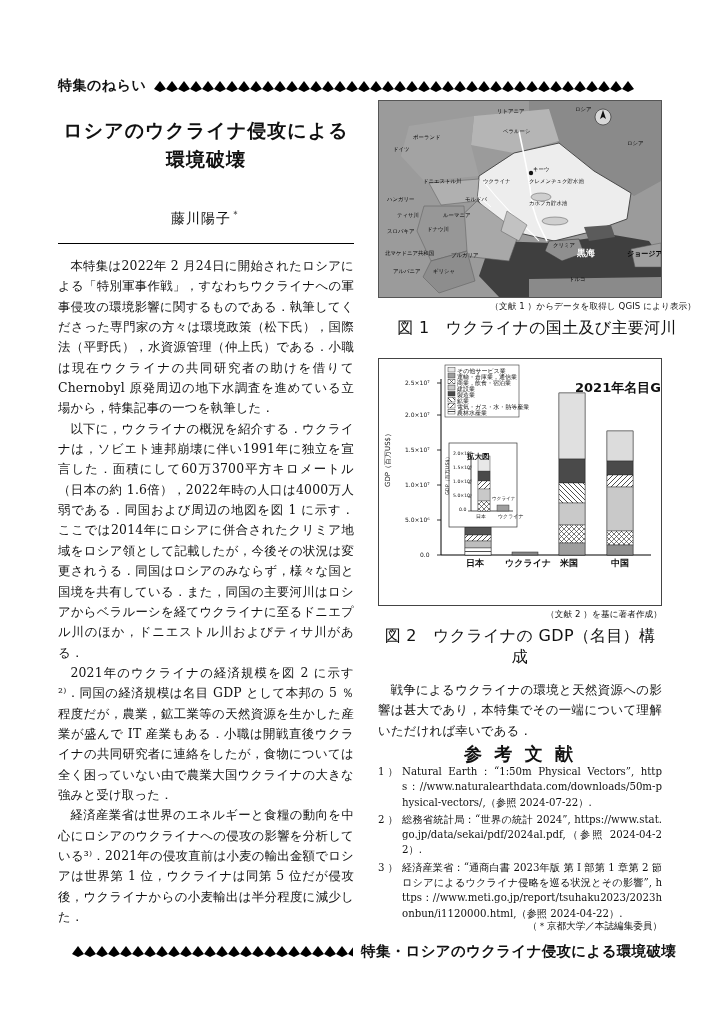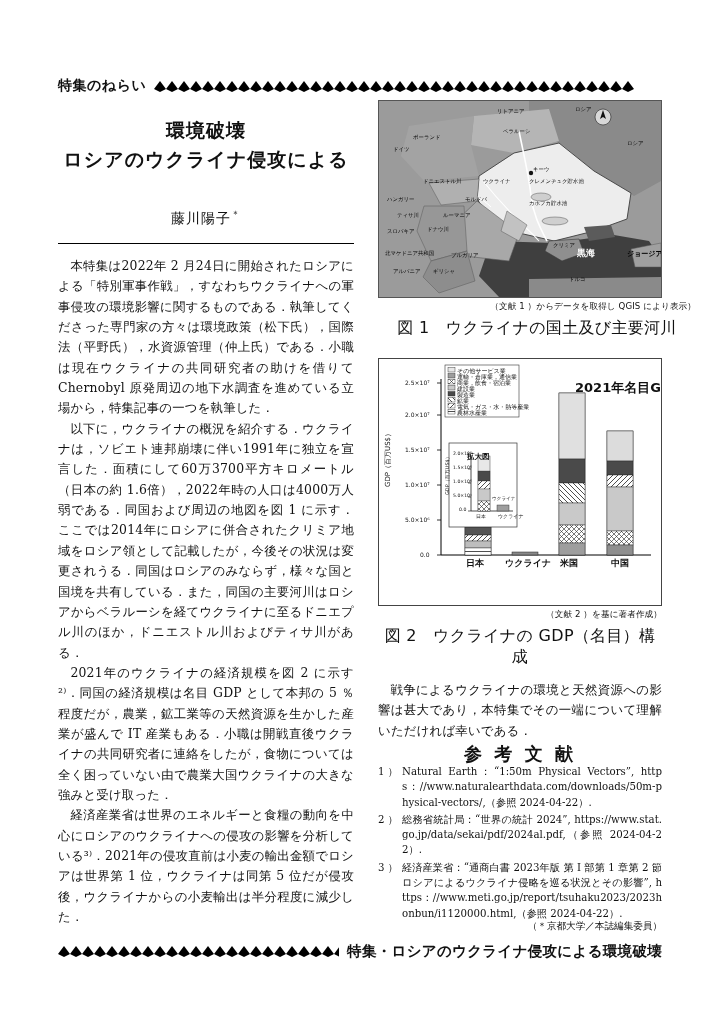--- a/index.html
+++ b/index.html
@@ -222,21 +222,21 @@
     top: 920px;
     width: 284px;
     text-align: right;
     font-family: "DejaVu Sans", sans-serif;
     font-size: 9.6px;
   }
 
   
   .footer-banner {
     position: absolute;
-    left: 58px;
+    left: 72px;
     top: 940px;
     width: 604px;
     height: 22px;
     display: flex;
     align-items: center;
     gap: 8px;
   }
   .footer-banner .label {
     font-family: "DejaVu Sans", sans-serif;
     font-weight: bold;
@@ -289,22 +289,22 @@
       <svg width="480" height="12" viewBox="0 0 480 12" preserveAspectRatio="none">
         <g fill="#000">
           <path d="M0,9 L6,1 L12,9 L6,12 Z M12,9 L18,1 L24,9 L18,12 Z M24,9 L30,1 L36,9 L30,12 Z M36,9 L42,1 L48,9 L42,12 Z M48,9 L54,1 L60,9 L54,12 Z M60,9 L66,1 L72,9 L66,12 Z M72,9 L78,1 L84,9 L78,12 Z M84,9 L90,1 L96,9 L90,12 Z M96,9 L102,1 L108,9 L102,12 Z M108,9 L114,1 L120,9 L114,12 Z M120,9 L126,1 L132,9 L126,12 Z M132,9 L138,1 L144,9 L138,12 Z M144,9 L150,1 L156,9 L150,12 Z M156,9 L162,1 L168,9 L162,12 Z M168,9 L174,1 L180,9 L174,12 Z M180,9 L186,1 L192,9 L186,12 Z M192,9 L198,1 L204,9 L198,12 Z M204,9 L210,1 L216,9 L210,12 Z M216,9 L222,1 L228,9 L222,12 Z M228,9 L234,1 L240,9 L234,12 Z M240,9 L246,1 L252,9 L246,12 Z M252,9 L258,1 L264,9 L258,12 Z M264,9 L270,1 L276,9 L270,12 Z M276,9 L282,1 L288,9 L282,12 Z M288,9 L294,1 L300,9 L294,12 Z M300,9 L306,1 L312,9 L306,12 Z M312,9 L318,1 L324,9 L318,12 Z M324,9 L330,1 L336,9 L330,12 Z M336,9 L342,1 L348,9 L342,12 Z M348,9 L354,1 L360,9 L354,12 Z M360,9 L366,1 L372,9 L366,12 Z M372,9 L378,1 L384,9 L378,12 Z M384,9 L390,1 L396,9 L390,12 Z M396,9 L402,1 L408,9 L402,12 Z M408,9 L414,1 L420,9 L414,12 Z M420,9 L426,1 L432,9 L426,12 Z M432,9 L438,1 L444,9 L438,12 Z M444,9 L450,1 L456,9 L450,12 Z M456,9 L462,1 L468,9 L462,12 Z M468,9 L474,1 L480,9 L474,12 Z"></path>
         </g>
       </svg>
     </span>
   </div>
 
   <div class="title-block">
     <div class="title">
+      <div>ロシアのウクライナ侵攻による</div>
       <div>環境破壊</div>
-      <div>ロシアのウクライナ侵攻による</div>
     </div>
   </div>
   <div class="author">
     <span>藤川陽子</span><sup>＊</sup>
   </div>
   <div class="rule"></div>
 
   <div class="col col-left">
     <p>本特集は2022年 2 月24日に開始されたロシアによる「特別軍事作戦」，すなわちウクライナへの軍事侵攻の環境影響に関するものである．執筆してくださった専門家の方々は環境政策（松下氏），国際法（平野氏），水資源管理（仲上氏）である．小職は現在ウクライナの共同研究者の助けを借りて Chernobyl 原発周辺の地下水調査を進めている立場から，特集記事の一つを執筆した．</p>
     <p>以下に，ウクライナの概況を紹介する．ウクライナは，ソビエト連邦崩壊に伴い1991年に独立を宣言した．面積にして60万3700平方キロメートル（日本の約 1.6倍），2022年時の人口は4000万人弱である．同国および周辺の地図を図 1 に示す．ここでは2014年にロシアに併合されたクリミア地域をロシア領として記載したが，今後その状況は変更されうる．同国はロシアのみならず，様々な国と国境を共有している．また，同国の主要河川はロシアからベラルーシを経てウクライナに至るドニエプル川のほか，ドニエストル川およびティサ川がある．</p>
@@ -529,21 +529,21 @@
   </div>
 
   <div class="col col-right-text">
     <p>戦争によるウクライナの環境と天然資源への影響は甚大であり，本特集でその一端について理解いただければ幸いである．</p>
   </div>
 
   <div class="ref-heading">参 考 文 献</div>
   <div class="ref-list">
     <div class="ref-item">
       <span class="ref-num">1 ）</span>
-      <span class="ref-text">Natural Earth：“1:50m Physical Vectors”, https：//www.naturalearthdata.com/downloads/50m-physical-vectors/,（参照 2024-04-22）.</span>
+      <span class="ref-text">Natural Earth：“1:50m Physical Vectors”, https：//www.naturalearthdata.com/downloads/50m-physical-vectors/,（参照 2024-07-22）.</span>
     </div>
     <div class="ref-item">
       <span class="ref-num">2 ）</span>
       <span class="ref-text">総務省統計局：“世界の統計 2024”, https://www.stat.go.jp/data/sekai/pdf/2024al.pdf,（参照 2024-04-22）.</span>
     </div>
     <div class="ref-item">
       <span class="ref-num">3 ）</span>
       <span class="ref-text">経済産業省：“通商白書 2023年版 第 I 部第 1 章第 2 節　ロシアによるウクライナ侵略を巡る状況とその影響”, https：//www.meti.go.jp/report/tsuhaku2023/2023honbun/i1120000.html,（参照 2024-04-22）.</span>
     </div>
   </div>

